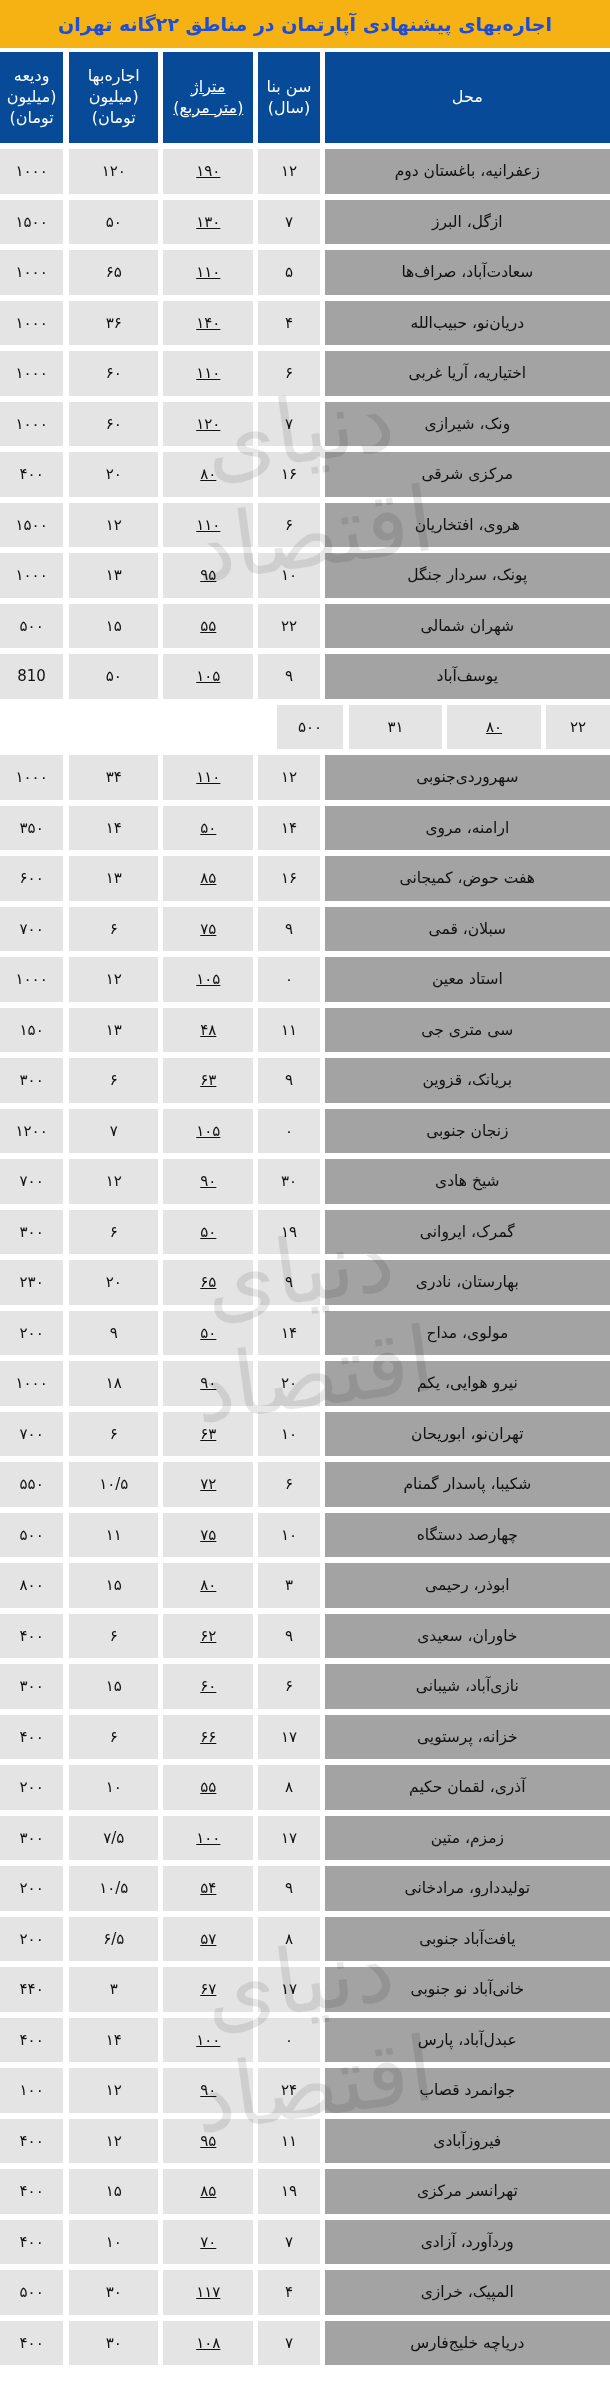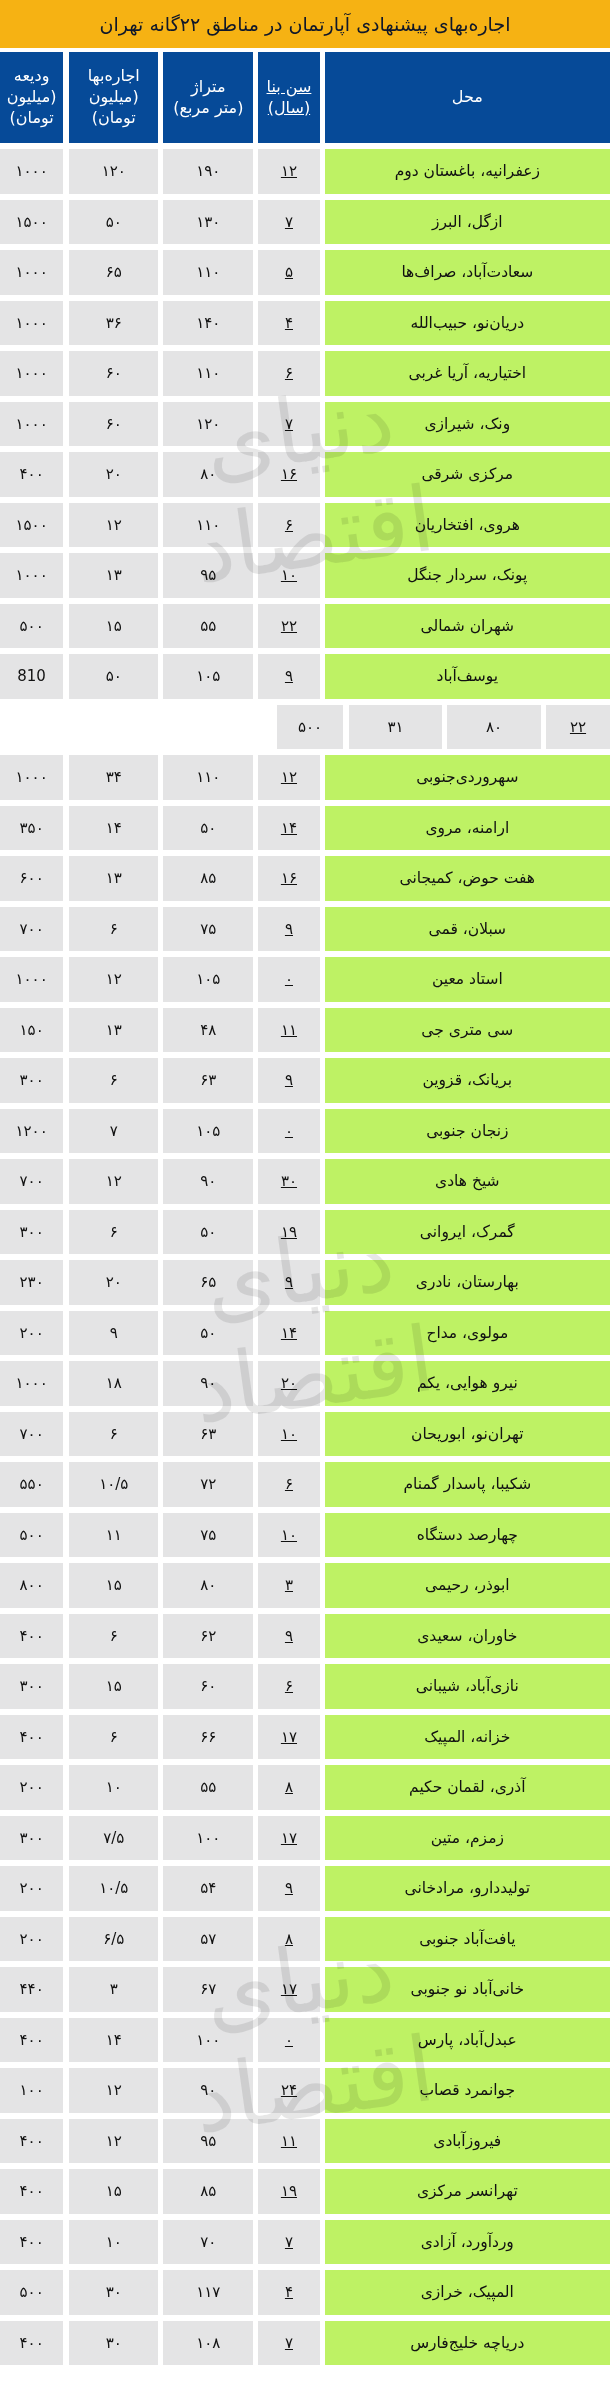--- a/index.html
+++ b/index.html
@@ -1,31 +1,31 @@
 <!DOCTYPE html>
 <html><head>
 <meta charset="utf-8">
 <style>
   html,body{margin:0;padding:0;background:#ffffff;}
   body{width:610px;height:2384px;overflow:hidden;font-family:"DejaVu Sans",sans-serif;}
   .title{height:48px;background:#f6b213;display:flex;align-items:center;justify-content:center;
-    font-weight:normal;font-size:19px;color:#0f172a;direction:rtl;}
+    font-weight:bold;font-size:19px;color:#1d4ed8;direction:rtl;}
   .table{position:relative;padding-top:4px;}
   .row{display:flex;flex-direction:row-reverse;height:44.5px;margin-bottom:6px;}
   .hrow{height:91px;margin-bottom:6px;}
   .cell{display:flex;align-items:center;justify-content:center;text-align:center;direction:rtl;
     font-size:15px;color:#111;}
   .c-loc{width:298px;margin-left:5px;text-align:center;}
-  .c-age{width:64px;margin-left:5px;text-decoration:underline;}
-  .c-area{width:94px;margin-left:5px;}
+  .c-age{width:64px;margin-left:5px;}
+  .c-area{width:94px;margin-left:5px;text-decoration:underline;}
   .c-rent{width:93px;margin-left:6px;}
   .c-dep{width:66px;}
   .hrow .cell{background:#064a98;color:#ffffff;font-size:16px;line-height:1.3;white-space:pre-line;}
   .drow .cell{background:#e4e4e5;}
-  .drow .c-loc{background:#bef264;font-size:15.5px;}
+  .drow .c-loc{background:#a3a3a3;font-size:15.5px;}
   .watermark{position:absolute;left:150px;width:300px;height:120px;opacity:0.09;pointer-events:none;
     font-size:90px;color:#000;direction:rtl;text-align:center;font-family:"DejaVu Serif",serif;transform:rotate(-8deg);}
 </style>
 </head>
 <body>
 
 <div class="title">اجاره‌بهای پیشنهادی آپارتمان در مناطق ۲۲گانه تهران</div>
 
 <div class="table" id="tbl">
   <div class="row hrow">
@@ -252,21 +252,21 @@
         <div class="cell c-dep">۴۰۰</div>
       </div>
       <div class="row drow">
         <div class="cell c-loc">نازی‌آباد، شیبانی</div>
         <div class="cell c-age">۶</div>
         <div class="cell c-area">۶۰</div>
         <div class="cell c-rent">۱۵</div>
         <div class="cell c-dep">۳۰۰</div>
       </div>
       <div class="row drow">
-        <div class="cell c-loc">خزانه، المپیک</div>
+        <div class="cell c-loc">خزانه، پرستویی</div>
         <div class="cell c-age">۱۷</div>
         <div class="cell c-area">۶۶</div>
         <div class="cell c-rent">۶</div>
         <div class="cell c-dep">۴۰۰</div>
       </div>
       <div class="row drow">
         <div class="cell c-loc">آذری، لقمان حکیم</div>
         <div class="cell c-age">۸</div>
         <div class="cell c-area">۵۵</div>
         <div class="cell c-rent">۱۰</div>

